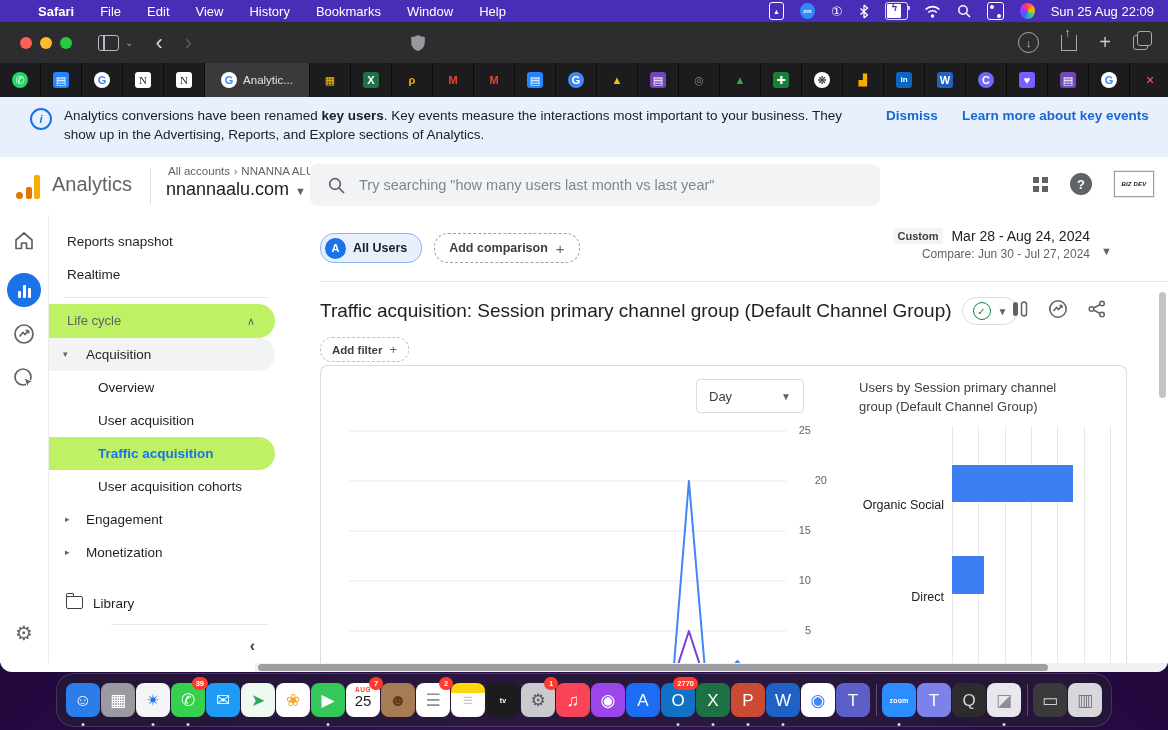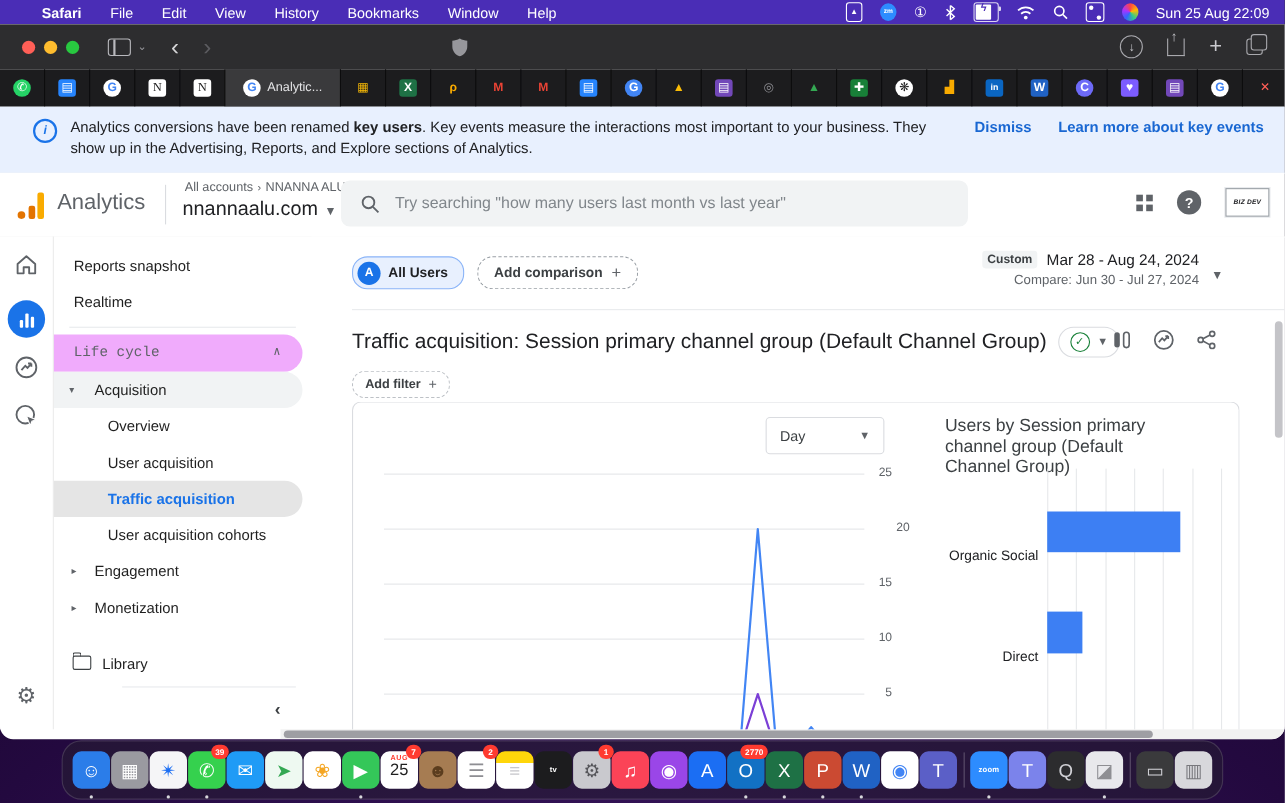--- a/index.html
+++ b/index.html
@@ -91,28 +91,28 @@
   #rail{position:absolute;left:0;top:0;width:48px;height:100%;}
   .rail-ic{position:absolute;left:0;width:48px;display:flex;justify-content:center;color:#5f6368;}
   #rail-reports{top:58px;}
   .rep-circle{width:34px;height:34px;border-radius:50%;background:#1a73e8;display:flex;align-items:flex-end;justify-content:center;gap:2px;padding-bottom:9px;box-sizing:border-box;}
   .rep-circle i{width:3px;background:#fff;border-radius:1px;}
   #gear{position:absolute;left:0;bottom:18px;width:48px;text-align:center;font-size:20px;color:#5f6368;}
 
   #sidebar{position:absolute;left:48px;top:0;width:235px;height:100%;border-left:1px solid #ebebeb;padding-top:10px;box-sizing:border-box;}
   .sb-item{height:33px;line-height:33px;font-size:13.5px;color:#1f1f1f;padding-left:18px;white-space:nowrap;}
   .sb-div{height:1px;background:#e8eaed;margin:6px 14px 6px 14px;}
-  .sb-section{height:34px;line-height:34px;background:#f0abfc;border-radius:0 17px 17px 0;margin-right:8px;color:#5f6368;font-size:13px;padding-left:18px;position:relative;font-family:Liberation Mono, monospace;}
+  .sb-section{height:34px;line-height:34px;background:#bef264;border-radius:0 17px 17px 0;margin-right:8px;color:#5f6368;font-size:13px;padding-left:18px;position:relative;}
   .sb-section .chv{position:absolute;right:20px;color:#5f6368;font-size:11px;}
   .sb-parent{height:33px;line-height:33px;background:#f1f3f4;border-radius:0 17px 17px 0;margin-right:8px;font-size:13.5px;color:#1f1f1f;padding-left:37px;position:relative;}
   .sb-parent .car{position:absolute;left:14px;font-size:9px;color:#5f6368;}
   .sb-collapsed{height:33px;line-height:33px;font-size:13.5px;color:#1f1f1f;padding-left:37px;position:relative;}
   .sb-collapsed .car{position:absolute;left:16px;font-size:9px;color:#5f6368;}
   .sb-child{height:33px;line-height:33px;font-size:13.5px;color:#1f1f1f;padding-left:49px;}
-  .sb-child.active{background:#e5e5e5;border-radius:0 17px 17px 0;margin-right:8px;color:#1a73e8;font-weight:bold;}
+  .sb-child.active{background:#bef264;border-radius:0 17px 17px 0;margin-right:8px;color:#1a73e8;font-weight:bold;}
   .sb-spacer{height:18px;}
   .sb-library{height:33px;line-height:33px;font-size:13.5px;color:#1f1f1f;padding-left:44px;position:relative;}
   .folder{position:absolute;left:17px;top:9px;width:15px;height:11px;border:1.6px solid #3c4043;border-radius:2px;}
   .folder:before{content:"";position:absolute;left:-1px;top:-4px;width:6px;height:3px;border:1.6px solid #3c4043;border-bottom:none;border-radius:2px 2px 0 0;}
   #sb-bottom-div{position:absolute;left:62px;right:14px;bottom:38px;height:1px;background:#e8eaed;}
   #sb-collapse{position:absolute;right:28px;bottom:8px;font-size:16px;font-weight:bold;color:#3c4043;}
 
   #main{position:absolute;left:283px;top:0;width:885px;height:448px;background:#fff;}
   .chip-row{position:absolute;left:37px;top:18px;display:flex;gap:12px;align-items:center;}
   #chip-all-users{display:flex;align-items:center;gap:7px;height:28px;padding:0 14px 0 4px;border:1px solid #8ab4f8;background:#e8f0fe;border-radius:14px;font-size:12.5px;font-weight:bold;color:#202124;}
@@ -133,21 +133,21 @@
   .dcar{font-size:10px;color:#5f6368;}
   #title-icons{position:absolute;right:62px;top:84px;display:flex;gap:20px;align-items:center;color:#5f6368;}
   #chip-add-filter{position:absolute;left:37px;top:122px;display:inline-flex;align-items:center;gap:7px;height:23px;padding:0 11px;border:1px dashed #bdc1c6;border-radius:12px;font-size:11.5px;font-weight:bold;color:#3c4043;}
   #chip-add-filter .pl{font-size:13px;font-weight:normal;color:#5f6368;}
 
   #card{position:absolute;left:37px;top:150px;width:805px;height:298px;background:#fff;border:1px solid #dadce0;border-radius:8px 8px 0 0;border-bottom:none;overflow:hidden;}
   #lc-title{position:absolute;left:28px;top:13px;width:338px;font-size:13.5px;color:#3c4043;line-height:18.5px;}
   #day-select{position:absolute;left:375px;top:13px;width:108px;height:34px;border:1px solid #dadce0;border-radius:4px;display:flex;align-items:center;justify-content:space-between;padding:0 12px;font-size:13px;color:#3c4043;box-sizing:border-box;}
   #line-svg{position:absolute;left:28px;top:60px;}
   #y-ticks div{position:absolute;width:22px;text-align:right;font-size:11px;color:#5f6368;}
-  #rc-title{position:absolute;left:538px;top:13px;width:225px;font-size:16px;color:#3c4043;line-height:18.5px;}
+  #rc-title{position:absolute;left:538px;top:13px;width:225px;font-size:13px;color:#3c4043;line-height:18.5px;}
   .vgrid{position:absolute;top:60px;height:238px;width:1px;background:#e6e8ea;}
   .hbar{position:absolute;background:#3d7ff3;}
   .bar-label{position:absolute;width:133px;text-align:right;font-size:12.5px;color:#202124;}
 
   
   #hscroll-track{position:absolute;left:255px;top:641px;width:913px;height:9px;background:#f1f1f1;}
   #hscroll-thumb{position:absolute;left:258px;top:642px;width:790px;height:7px;background:#9e9ea3;border-radius:4px;}
   #vscroll-thumb{position:absolute;right:2px;top:77px;width:7px;height:106px;background:#c4c4c8;border-radius:4px;}
 
   

